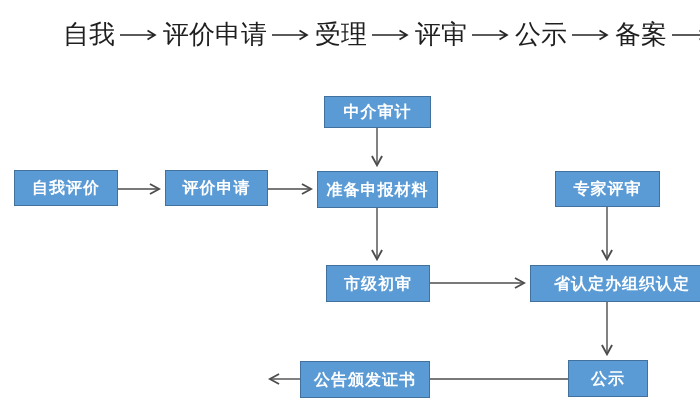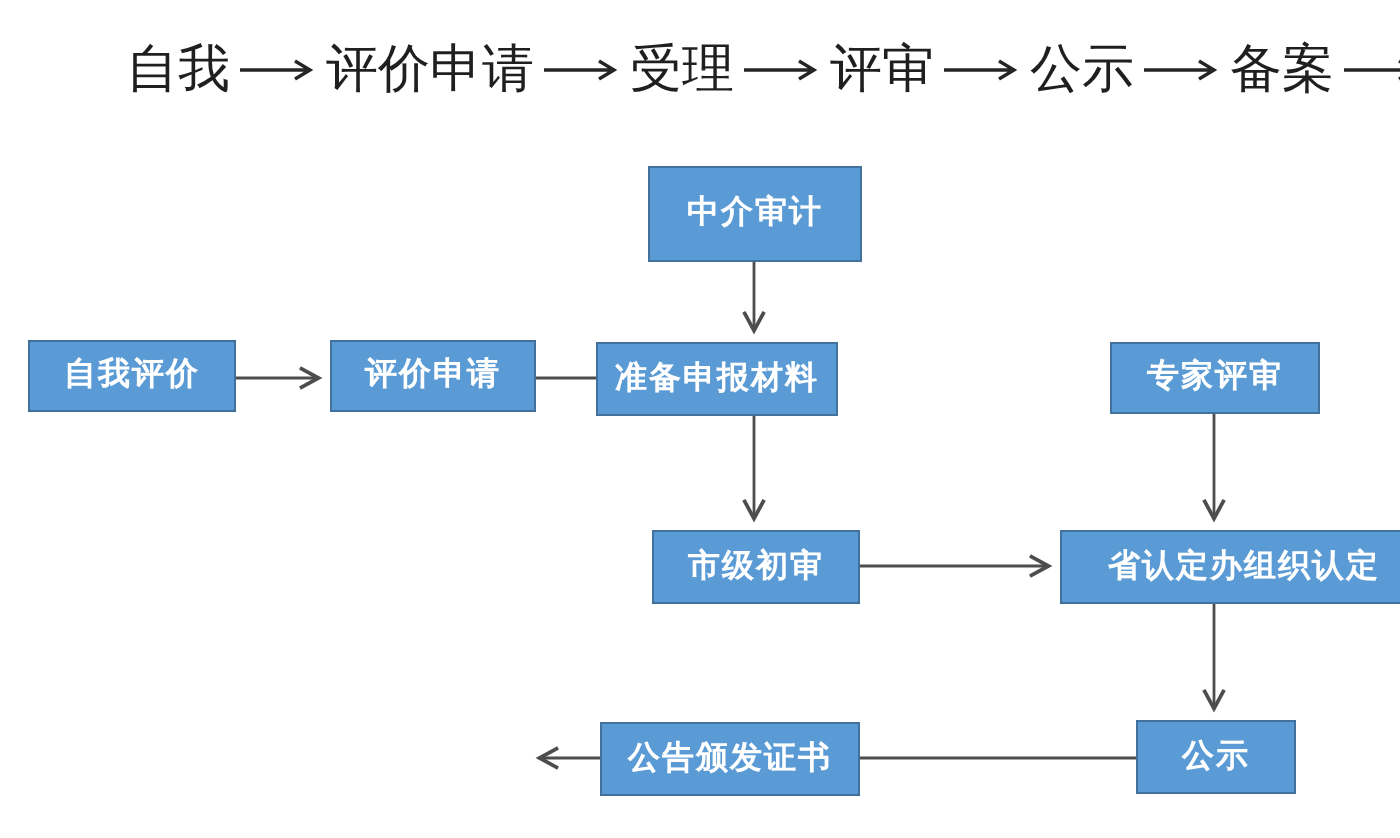--- a/index.html
+++ b/index.html
@@ -26,24 +26,24 @@
     position:absolute;
     background:#5B9BD5;
     border:1px solid #41719C;
     color:#ffffff;
     display:flex;align-items:center;justify-content:center;
     font-weight:bold;font-size:16px;line-height:1;
     letter-spacing:1px;
     box-sizing:border-box;
     white-space:nowrap;
   }
-  #n-intermediary-audit{left:324px;top:83px;width:107px;height:48px;}
+  #n-intermediary-audit{left:324px;top:96px;width:107px;height:32px;}
   #n-self-evaluation{left:14px;top:170px;width:104px;height:36px;}
   #n-registration{left:165px;top:170px;width:103px;height:36px;}
-  #n-prepare-materials{left:298px;top:171px;width:121px;height:37px;}
+  #n-prepare-materials{left:317px;top:171px;width:121px;height:37px;}
   #n-expert-review{left:555px;top:171px;width:105px;height:36px;}
   #n-municipal-review{left:326px;top:265px;width:104px;height:37px;}
   #n-provincial-accreditation{left:530px;top:265px;width:184px;height:37px;}
   #n-publicity{left:568px;top:360px;width:80px;height:37px;}
   #n-certificate-announcement{left:300px;top:361px;width:130px;height:37px;}
   #n-preferential-policy{left:151px;top:361px;width:114px;height:37px;}
   
   .arrows{position:absolute;left:0;top:0;width:700px;height:419px;pointer-events:none;}
 </style>
 </head>

